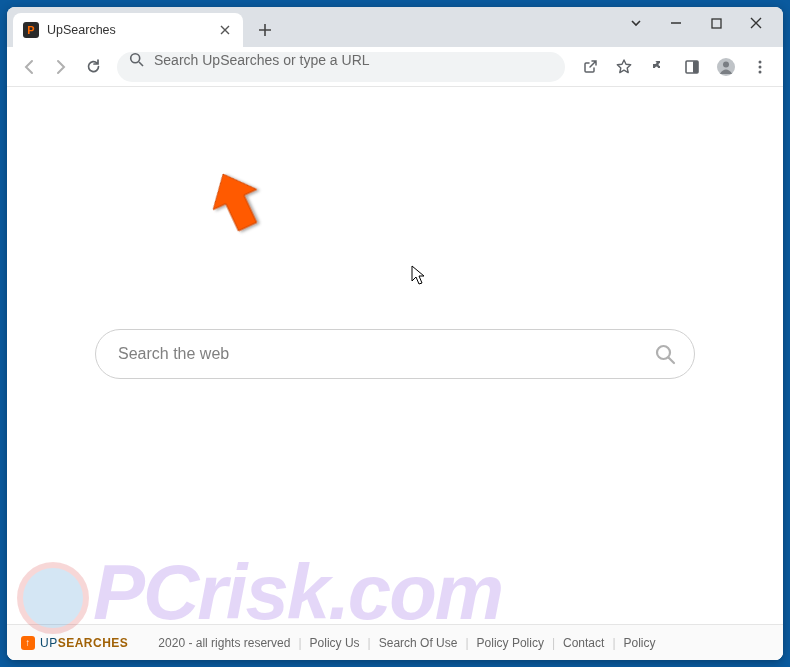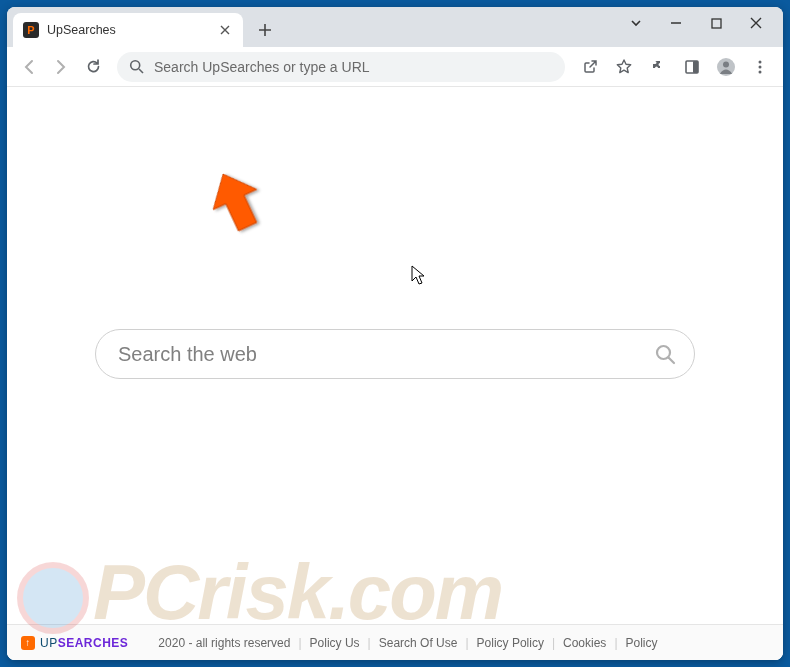--- a/index.html
+++ b/index.html
@@ -124,21 +124,21 @@
     border-radius: 50%;
     cursor: pointer;
   }
   .nav-btn.disabled { color: #b0b0b0; cursor: default; }
   .omnibox {
     flex: 1;
     height: 30px;
     background: #f1f3f4;
     border-radius: 15px;
     display: flex;
-    align-items: center;
+    align-items: flex-start;
     padding: 0 12px;
     margin: 0 6px;
   }
   .omnibox .search-icon {
     color: #5f6368;
     margin-right: 10px;
     display: flex;
   }
   .omnibox-input {
     flex: 1;
@@ -180,21 +180,21 @@
     border: 1px solid #d0d0d0;
     border-radius: 25px;
     display: flex;
     align-items: center;
     padding: 0 18px 0 22px;
   }
   .search-box input {
     flex: 1;
     border: none;
     outline: none;
-    font-size: 20px;
+    font-size: 16px;
     color: #333;
   }
   .search-box input::placeholder { color: #808080; }
   .search-go {
     color: #b0b0b0;
     display: flex;
     cursor: pointer;
   }
   
   .footer {
@@ -222,21 +222,21 @@
     border-radius: 3px;
     margin-right: 5px;
     display: flex;
     align-items: center;
     justify-content: center;
     color: #fff;
     font-weight: bold;
     font-size: 10px;
   }
   .footer-logo .up { color: #0c4a6e; font-weight: 400; }
-  .footer-logo .searches { color: #6d28d9; font-weight: 700; }
+  .footer-logo .searches { color: #a16207; font-weight: 700; }
   .footer .sep { color: #ccc; }
   .footer a { color: #666; text-decoration: none; cursor: pointer; }
   
   .arrow-annotation {
     position: absolute;
     left: 200px;
     top: 82px;
     pointer-events: none;
   }
   
@@ -251,21 +251,21 @@
     position: absolute;
     left: 10px;
     top: 540px;
     width: 560px;
     opacity: 0.18;
     pointer-events: none;
     font-family: Arial, sans-serif;
     font-weight: 900;
     font-style: italic;
     font-size: 78px;
-    color: #a16207;
+    color: #6d28d9;
     letter-spacing: -2px;
     white-space: nowrap;
   }
   .watermark .pc-ico {
     display: inline-block;
     width: 72px;
     height: 72px;
     background: #1878c7;
     border-radius: 50%;
     border: 6px solid #d72a2a;
@@ -402,21 +402,21 @@
           <span class="searches">SEARCHES</span>
       </div>
       <span>2020 - all rights reserved</span>
       <span class="sep">|</span>
       <a>Policy Us</a>
       <span class="sep">|</span>
       <a>Search Of Use</a>
       <span class="sep">|</span>
       <a>Policy Policy</a>
       <span class="sep">|</span>
-      <a>Cookies</a>
+      <a>Contact</a>
       <span class="sep">|</span>
       <a>Policy</a>
     </div>
 
     <svg class="arrow-annotation" width="60" height="70" viewBox="0 0 60 70">
       <defs>
         <filter id="sh" x="-20%" y="-20%" width="140%" height="140%">
           <feDropShadow dx="2" dy="2" stdDeviation="1.5" flood-opacity="0.35"></feDropShadow>
         </filter>
       </defs>

